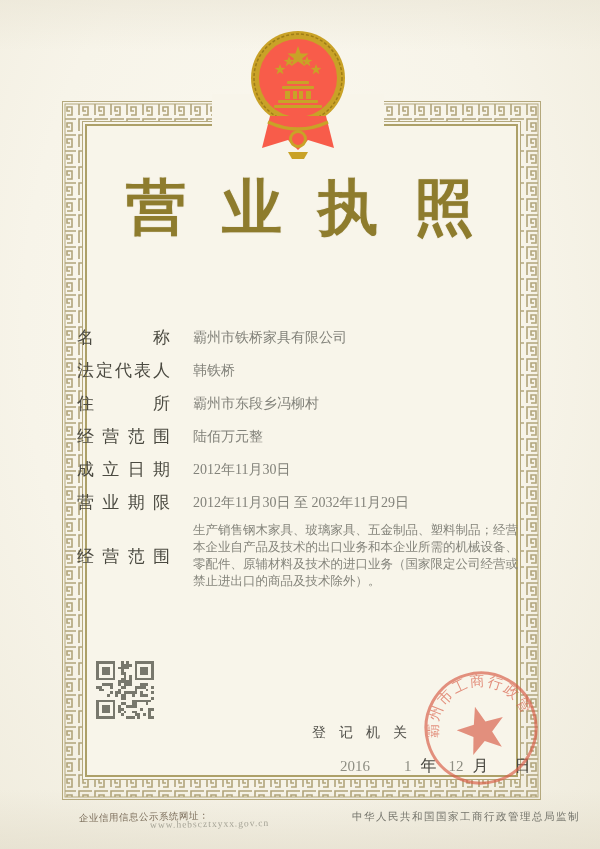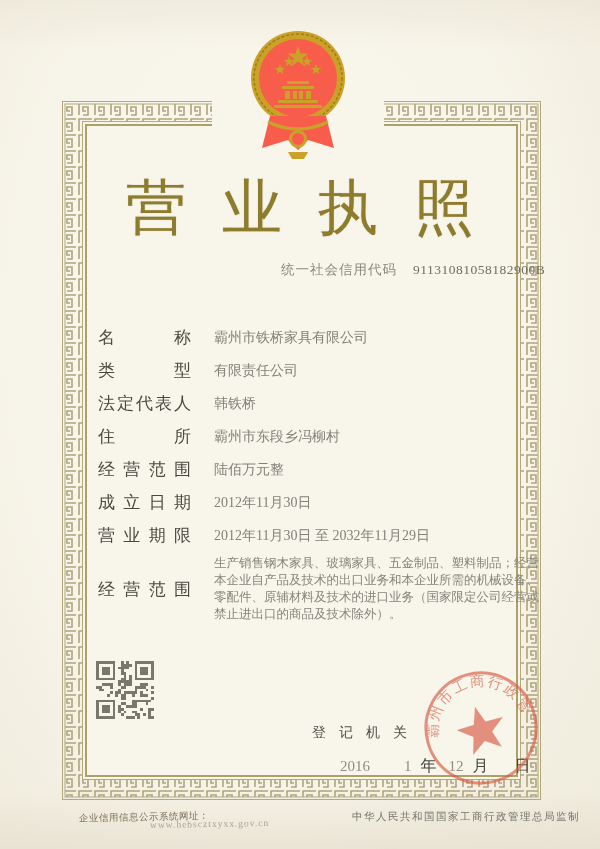--- a/index.html
+++ b/index.html
@@ -13,28 +13,28 @@
     position:relative;width:600px;height:849px;
     background:
       linear-gradient(180deg, rgba(233,228,212,.55) 0%, rgba(246,243,231,0) 6%, rgba(246,243,231,0) 93%, rgba(226,220,202,.6) 100%),
       radial-gradient(ellipse at 46% 38%, #fbf9f0 0%, #f7f4e9 55%, #efebdc 100%);
   }
   .frame{position:absolute;left:62px;top:101px;}
   .emblem-halo{position:absolute;left:212px;top:94px;width:172px;height:40px;background:#f8f5ea;}
   .emblem{position:absolute;left:238px;top:26px;width:120px;height:138px;}
   .title{
     position:absolute;left:0;top:168px;width:600px;
-    text-align:center;font-size:60px;font-weight:400;color:#8e7c2d;
+    text-align:center;font-size:60px;font-weight:700;color:#8e7c2d;
     letter-spacing:36px;margin-right:-36px;text-indent:36px;
     text-shadow:0 0 1px rgba(120,100,30,.45);
   }
   .credit-line{position:absolute;left:281px;top:261px;font-size:13.5px;white-space:nowrap;}
   .credit-label{color:#8a8a7f;letter-spacing:1px;}
   .credit-code{color:#6e6e63;margin-left:16px;letter-spacing:.5px;}
-  .rows{position:absolute;left:98px;top:321px;width:450px;}
+  .rows{position:absolute;left:77px;top:321px;width:450px;}
   .row{display:flex;align-items:center;height:33px;}
   .row.scope{align-items:center;height:auto;margin-top:3px;}
   .flabel{
     width:93px;flex:0 0 93px;
     font-size:17px;color:#4b4a41;
     text-align:justify;text-align-last:justify;
     letter-spacing:0;
   }
   .fvalue{margin-left:23px;font-size:14px;color:#82percent;}
   .fvalue{color:#82827a;}
@@ -94,32 +94,25 @@
       <rect x="55" y="65" width="4" height="8"></rect>
       <rect x="61" y="65" width="4" height="8"></rect>
       <rect x="68" y="65" width="5" height="8"></rect>
       <rect x="40" y="74" width="40" height="3" rx="1"></rect>
       <rect x="36" y="79" width="48" height="3" rx="1"></rect>
     </g>
   </svg>
 
   <div class="title">营业执照</div>
 
-  <div class="credit-line">
-    <span class="credit-label">统一社会信用代码</span><span class="credit-code">91131081058182900B</span>
-  </div>
 
   <div class="rows">
     <div class="row">
       <span class="flabel">名称</span>
       <span class="fvalue">霸州市铁桥家具有限公司</span>
-    </div>
-    <div class="row">
-      <span class="flabel">类型</span>
-      <span class="fvalue">有限责任公司</span>
     </div>
     <div class="row">
       <span class="flabel">法定代表人</span>
       <span class="fvalue">韩铁桥</span>
     </div>
     <div class="row">
       <span class="flabel">住所</span>
       <span class="fvalue">霸州市东段乡冯柳村</span>
     </div>
     <div class="row">

